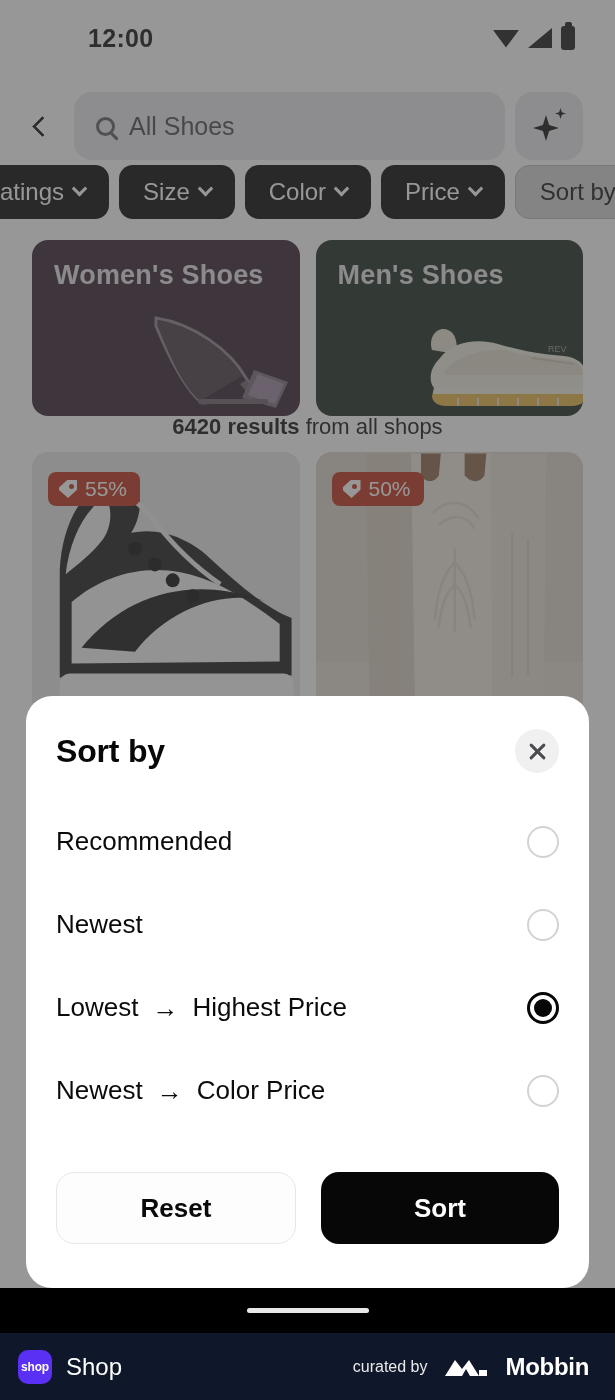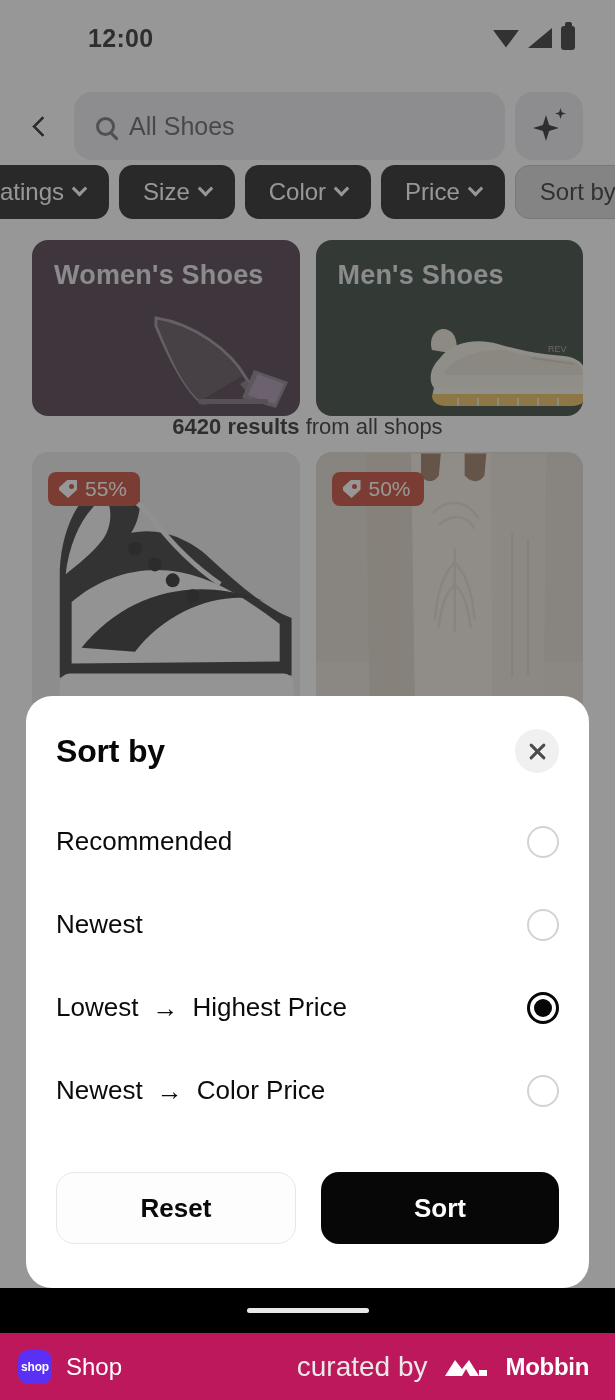--- a/index.html
+++ b/index.html
@@ -374,42 +374,42 @@
     display: flex; align-items: center; justify-content: center;
   }
   .home-bar {
     width: 122px; height: 5px;
     border-radius: 3px;
     background: #e8e8e8;
   }
   .footer {
     position: absolute; left: 0; bottom: 0;
     width: 615px; height: 67px;
-    background: #be185d;
+    background: #0f172a;
     z-index: 70;
     display: flex; align-items: center;
     padding: 0 26px 0 18px;
   }
   .footer-left { display: flex; align-items: center; gap: 14px; }
   .shop-logo {
     width: 34px; height: 34px;
     border-radius: 10px;
     background: #5a31f4;
     display: flex; align-items: center; justify-content: center;
     color: #fff;
     font-size: 12px;
     font-weight: 700;
     letter-spacing: -0.2px;
   }
   .footer-brand { font-size: 24px; color: #fff; }
   .footer-right {
     margin-left: auto;
     display: flex; align-items: center; gap: 16px;
   }
-  .curated { font-size: 28px; color: #e9e9e9; }
+  .curated { font-size: 16px; color: #e9e9e9; }
   .mobbin-mark { width: 46px; height: 24px; }
   .mobbin-name { font-size: 24px; font-weight: 700; color: #fff; letter-spacing: -0.3px; }
 </style>
 </head>
 <body>
 
 <div class="screen">
 
   <div class="app">
 

